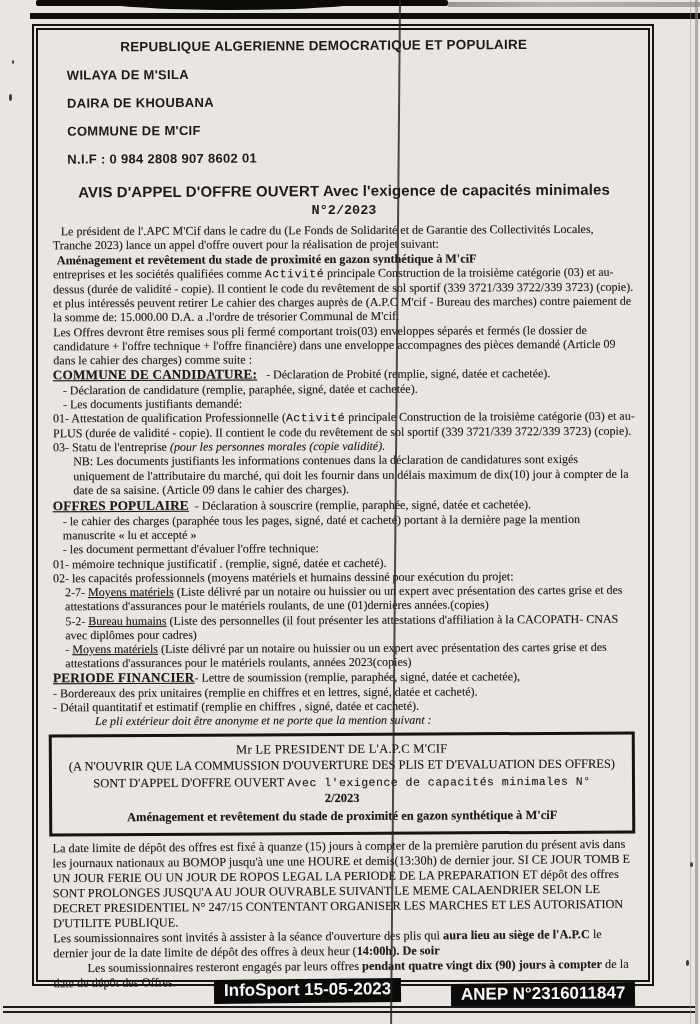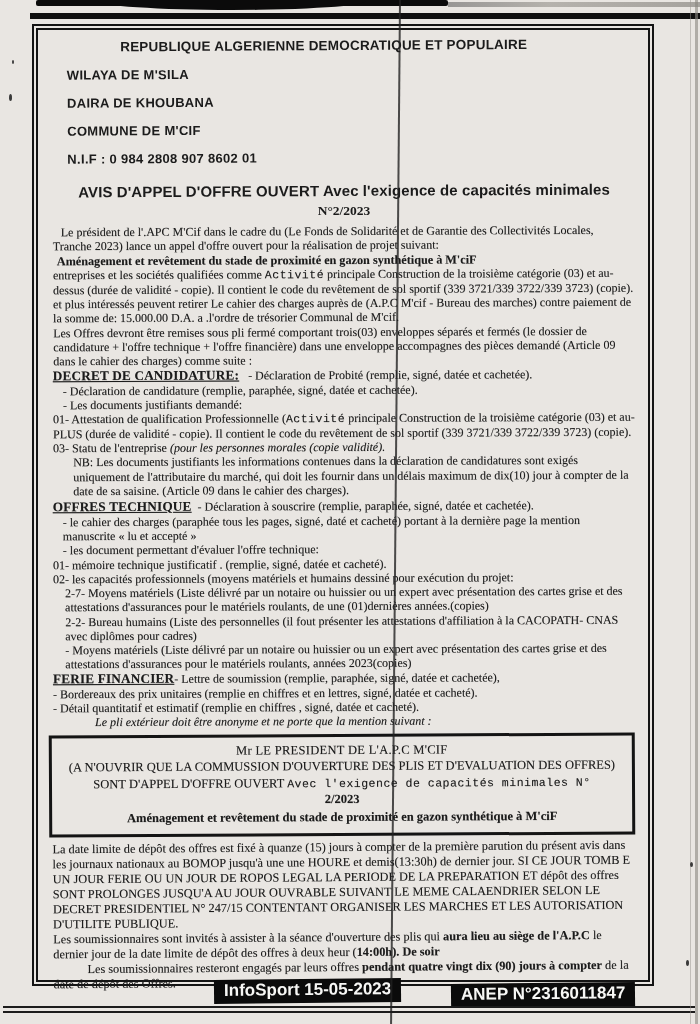--- a/index.html
+++ b/index.html
@@ -27,35 +27,35 @@
   .sheet{
     position:absolute;left:32px;top:24px;width:622px;height:962px;
     border:6px double #141414;box-sizing:border-box;
     padding:6px 13px 4px 15px;
     background:transparent;
   }
   .hdr{transform:rotate(-.35deg);margin-top:2px;}
   .republic{font-family:"Liberation Sans","DejaVu Sans",sans-serif;font-weight:bold;font-size:13.5px;text-align:center;padding-right:40px;letter-spacing:.2px;}
   .org{font-family:"Liberation Sans","DejaVu Sans",sans-serif;font-weight:bold;font-size:13px;padding-left:14px;margin-top:13px;letter-spacing:.3px;}
   .title-main{font-family:"Liberation Sans","DejaVu Sans",sans-serif;font-weight:bold;font-size:15px;text-align:center;margin-top:17px;letter-spacing:.1px;transform:rotate(-.3deg);}
-  .title-num{font-family:Liberation Serif, serif;font-weight:bold;font-size:13.5px;text-align:center;margin-top:4px;}
+  .title-num{font-family:Liberation Mono, monospace;font-weight:bold;font-size:13.5px;text-align:center;margin-top:4px;}
 
   .block{transform:rotate(-.25deg);}
   p{margin:0;font-size:12px;line-height:1.19;text-shadow:.2px .2px .3px rgba(25,25,25,.35);}
   .indent1{text-indent:8px;}
   .project{font-weight:bold;font-size:12.2px;text-indent:4px;}
   .mono{font-family:"Liberation Mono","DejaVu Sans Mono",monospace;font-size:11.5px;letter-spacing:.5px;}
   .ital{font-style:italic;}
   .bold{font-weight:bold;}
   .sec-head{font-weight:bold;font-size:13.2px;text-decoration:underline;letter-spacing:.2px;}
   .li{padding-left:10px;}
   .li2{padding-left:18px;}
   .nb{padding-left:20px;}
   .sub{padding-left:12px;}
-  .sub .ulabel{margin-top:32px;}
+  .sub .ulabel{text-decoration:underline;margin-top:32px;}
   .pli{padding-left:42px;}
 
   .mention-box{
     border:3px solid #141414;margin:5px 0 4px -4px;padding:5px 6px 8px;
     text-align:center;transform:rotate(-.3deg);
   }
   .mention-box div{font-size:12.5px;line-height:1.3;text-shadow:.2px .2px .3px rgba(25,25,25,.35);}
   .mb-l1{font-size:12.5px;letter-spacing:.3px;}
   .mb-l2{font-size:11.3px;}
   .mb-l3{font-size:13px;}
@@ -97,41 +97,41 @@
 
   <div class="block" style="margin-top:5px;">
     <p class="indent1">Le président de l'.APC M'Cif dans le cadre du (Le Fonds de Solidarité et de Garantie des Collectivités Locales, Tranche 2023) lance un appel d'offre ouvert pour la réalisation de projet suivant:</p>
     <p class="project">Aménagement et revêtement du stade de proximité en gazon synthétique à M'ciF</p>
     <p><span>entreprises et les sociétés qualifiées comme </span><span class="mono">Activité</span><span> principale Construction de la troisième catégorie (03) et au-dessus (durée de validité - copie). Il contient le code du revêtement de sol sportif (339 3721/339 3722/339 3723) (copie).</span></p>
     <p>et plus intéressés peuvent retirer Le cahier des charges auprès de (A.P.C M'cif - Bureau des marches) contre paiement de la somme de: 15.000.00 D.A. a .l'ordre de trésorier Communal de M'cif.</p>
     <p>Les Offres devront être remises  sous pli fermé comportant trois(03) enveloppes séparés et fermés (le dossier de candidature + l'offre technique + l'offre financière) dans une enveloppe accompagnes des pièces demandé (Article 09 dans le cahier des charges) comme suite :</p>
   </div>
 
   <div class="block">
-    <p><span class="sec-head">DECRET DE CANDIDATURE:</span>&nbsp;&nbsp; <span>- Déclaration de Probité (remplie, signé, datée  et cachetée).</span></p>
+    <p><span class="sec-head">COMMUNE DE CANDIDATURE:</span>&nbsp;&nbsp; <span>- Déclaration de Probité (remplie, signé, datée  et cachetée).</span></p>
     <p class="li">- Déclaration de candidature (remplie, paraphée,  signé, datée  et cachetée).</p>
     <p class="li">- Les documents justifiants demandé:</p>
     <p><span>01- Attestation de qualification Professionnelle (</span><span class="mono">Activité</span><span> principale Construction de la troisième catégorie (03) et au-PLUS (durée de validité - copie). Il contient le code du revêtement de sol sportif (339 3721/339 3722/339 3723) (copie).</span></p>
     <p><span>03- Statu de l'entreprise </span><span class="ital">(pour les personnes morales (copie validité).</span></p>
     <p class="nb">NB: Les documents justifiants les informations contenues dans la déclaration de candidatures sont exigés uniquement de l'attributaire du marché, qui doit les fournir dans un délais maximum de dix(10) jour à compter de la date de sa saisine. (Article 09 dans le cahier des charges).</p>
   </div>
 
   <div class="block">
-    <p><span class="sec-head">OFFRES TECHNIQUE</span>&nbsp; <span>- Déclaration à souscrire (remplie, paraphée,  signé, datée  et cachetée).</span></p>
+    <p><span class="sec-head">OFFRES POPULAIRE</span>&nbsp; <span>- Déclaration à souscrire (remplie, paraphée,  signé, datée  et cachetée).</span></p>
     <p class="li">- le cahier des charges (paraphée tous les pages, signé, daté et cacheté) portant à la dernière page la mention  manuscrite  «  lu et accepté »</p>
     <p class="li">- les document permettant d'évaluer l'offre technique:</p>
     <p>01- mémoire technique justificatif . (remplie, signé, datée  et cacheté).</p>
     <p>02- les capacités professionnels (moyens matériels et humains dessiné pour exécution du projet:</p>
     <p class="sub"><span>2-7-</span> <span class="ulabel">Moyens matériels</span><span> (Liste délivré par un notaire ou huissier ou un expert avec présentation des cartes grise et des attestations d'assurances pour le matériels roulants, de  une (01)dernières années.(copies)</span></p>
-    <p class="sub"><span>2-2-</span> <span class="ulabel">Bureau humains</span><span> (Liste des personnelles (il fout présenter les attestations d'affiliation à la CACOPATH- CNAS avec diplômes pour cadres)</span></p>
+    <p class="sub"><span>5-2-</span> <span class="ulabel">Bureau humains</span><span> (Liste des personnelles (il fout présenter les attestations d'affiliation à la CACOPATH- CNAS avec diplômes pour cadres)</span></p>
     <p class="sub li2"><span>-</span> <span class="ulabel">Moyens matériels</span><span> (Liste délivré par un notaire ou huissier ou un expert avec présentation des cartes grise et des attestations d'assurances pour le matériels roulants, années 2023(copies)</span></p>
   </div>
 
   <div class="block">
-    <p><span class="sec-head">FERIE FINANCIER</span><span>- Lettre de soumission (remplie, paraphée,  signé, datée  et cachetée),</span></p>
+    <p><span class="sec-head">PERIODE FINANCIER</span><span>- Lettre de soumission (remplie, paraphée,  signé, datée  et cachetée),</span></p>
     <p>- Bordereaux des prix unitaires (remplie en chiffres et en lettres, signé, datée  et cacheté).</p>
     <p>- Détail quantitatif et estimatif (remplie en chiffres , signé, datée  et cacheté).</p>
     <p class="pli ital">Le pli extérieur doit être anonyme et ne porte que la mention suivant :</p>
   </div>
 
   <div class="mention-box">
     <div class="mb-l1">Mr  LE PRESIDENT DE L'A.P.C M'CIF</div>
     <div class="mb-l2">(A N'OUVRIR QUE LA COMMUSSION D'OUVERTURE DES PLIS ET D'EVALUATION DES OFFRES)</div>
     <div class="mb-l3"><span>SONT D'APPEL D'OFFRE OUVERT </span><span class="mono">Avec l'exigence de capacités minimales N°</span></div>
     <div class="mb-l4">2/2023</div>

